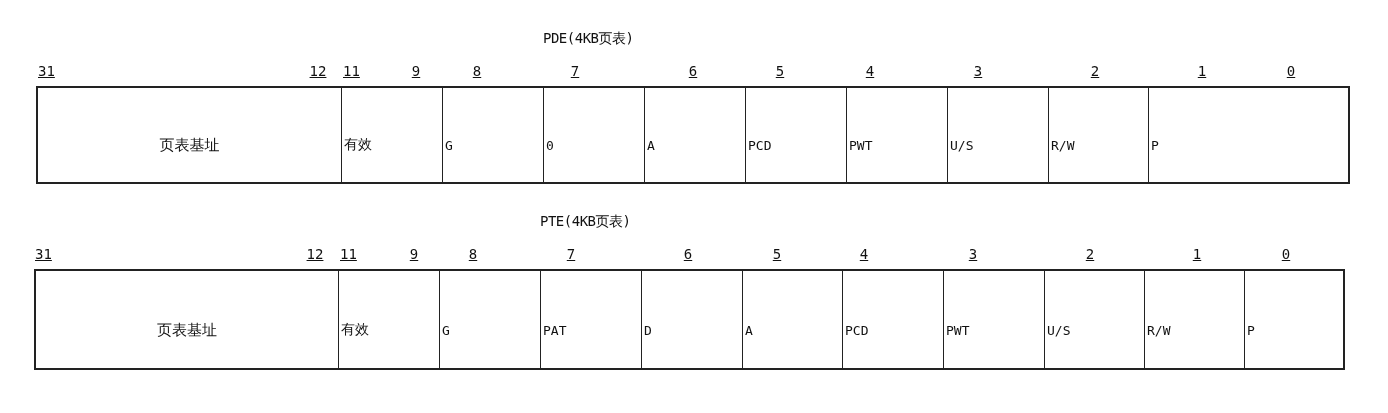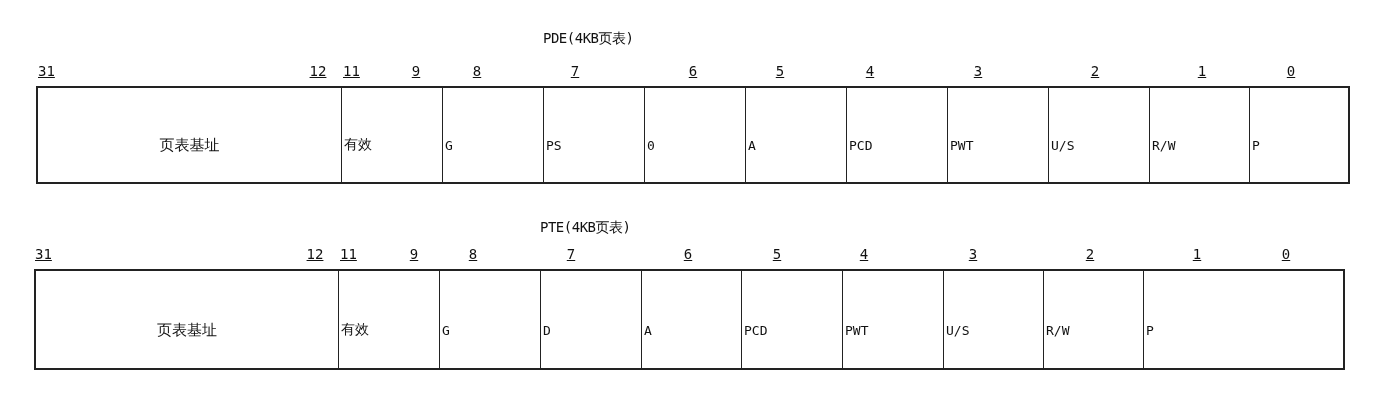--- a/index.html
+++ b/index.html
@@ -39,23 +39,20 @@
     <div class="cell center" style="width:303px;">
       <span class="lbl">页表基址</span>
       </div>
     <div class="cell" style="width:101px;">
       <span class="lbl cjk">有效</span>
       </div>
     <div class="cell" style="width:101px;">
       <span class="lbl">G</span>
       </div>
     <div class="cell" style="width:101px;">
-      <span class="lbl">PS</span>
-      </div>
-    <div class="cell" style="width:101px;">
       <span class="lbl">0</span>
       </div>
     <div class="cell" style="width:101px;">
       <span class="lbl">A</span>
       </div>
     <div class="cell" style="width:101px;">
       <span class="lbl">PCD</span>
       </div>
     <div class="cell" style="width:101px;">
       <span class="lbl">PWT</span>
@@ -66,21 +63,21 @@
     <div class="cell" style="width:100px;">
       <span class="lbl">R/W</span>
       </div>
     <div class="cell" style="flex:1;">
       <span class="lbl">P</span>
       </div>
   </div>
 </div>
 
 <div>
-  <div class="title" style="left:540px; top:219px;">PTE(4KB页表)</div>
+  <div class="title" style="left:540px; top:213px;">PTE(4KB页表)</div>
 
   <div class="bitnum left" style="left:35px; top:246px;">31</div>
   <div class="bitnum" style="left:315px; top:246px;">12</div>
   <div class="bitnum left" style="left:340px; top:246px;">11</div>
   <div class="bitnum" style="left:414px; top:246px;">9</div>
   <div class="bitnum" style="left:473px; top:246px;">8</div>
   <div class="bitnum" style="left:571px; top:246px;">7</div>
   <div class="bitnum" style="left:688px; top:246px;">6</div>
   <div class="bitnum" style="left:777px; top:246px;">5</div>
   <div class="bitnum" style="left:864px; top:246px;">4</div>
@@ -93,20 +90,23 @@
     <div class="cell center" style="width:302px;">
       <span class="lbl">页表基址</span>
       </div>
     <div class="cell" style="width:101px;">
       <span class="lbl cjk">有效</span>
       </div>
     <div class="cell" style="width:101px;">
       <span class="lbl">G</span>
       </div>
     <div class="cell" style="width:101px;">
+      <span class="lbl">PAT</span>
+      </div>
+    <div class="cell" style="width:101px;">
       <span class="lbl">D</span>
       </div>
     <div class="cell" style="width:100px;">
       <span class="lbl">A</span>
       </div>
     <div class="cell" style="width:101px;">
       <span class="lbl">PCD</span>
       </div>
     <div class="cell" style="width:101px;">
       <span class="lbl">PWT</span>

